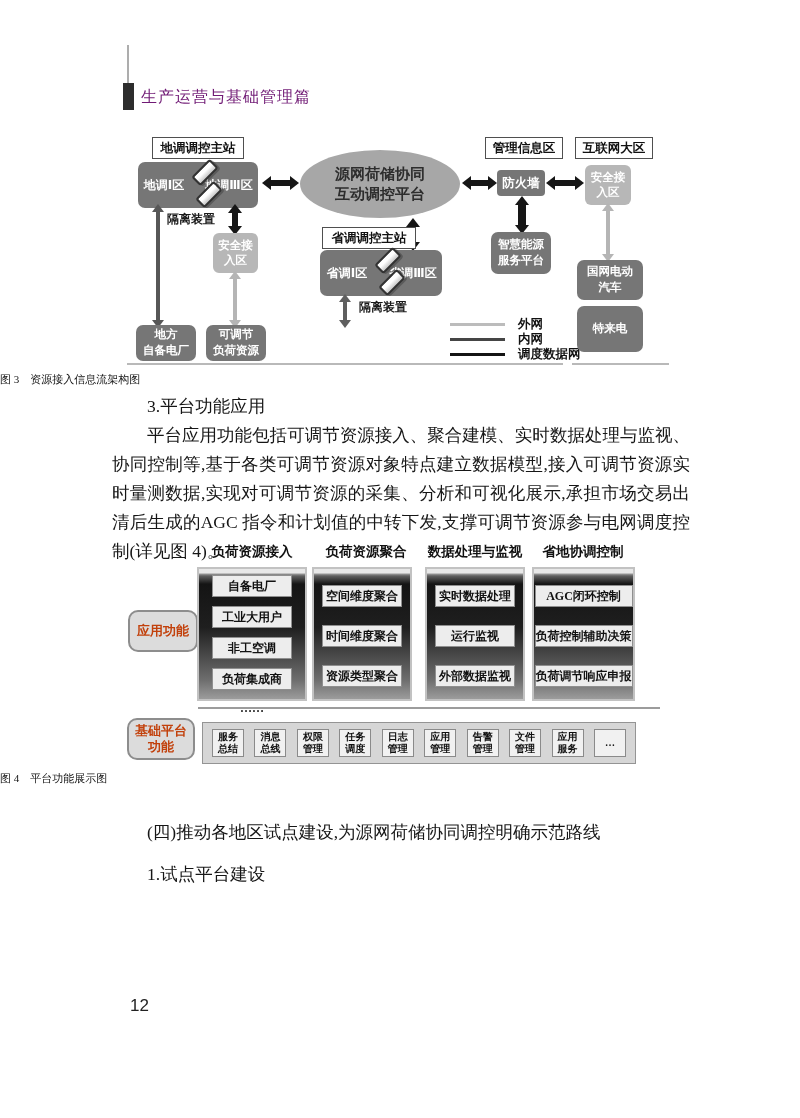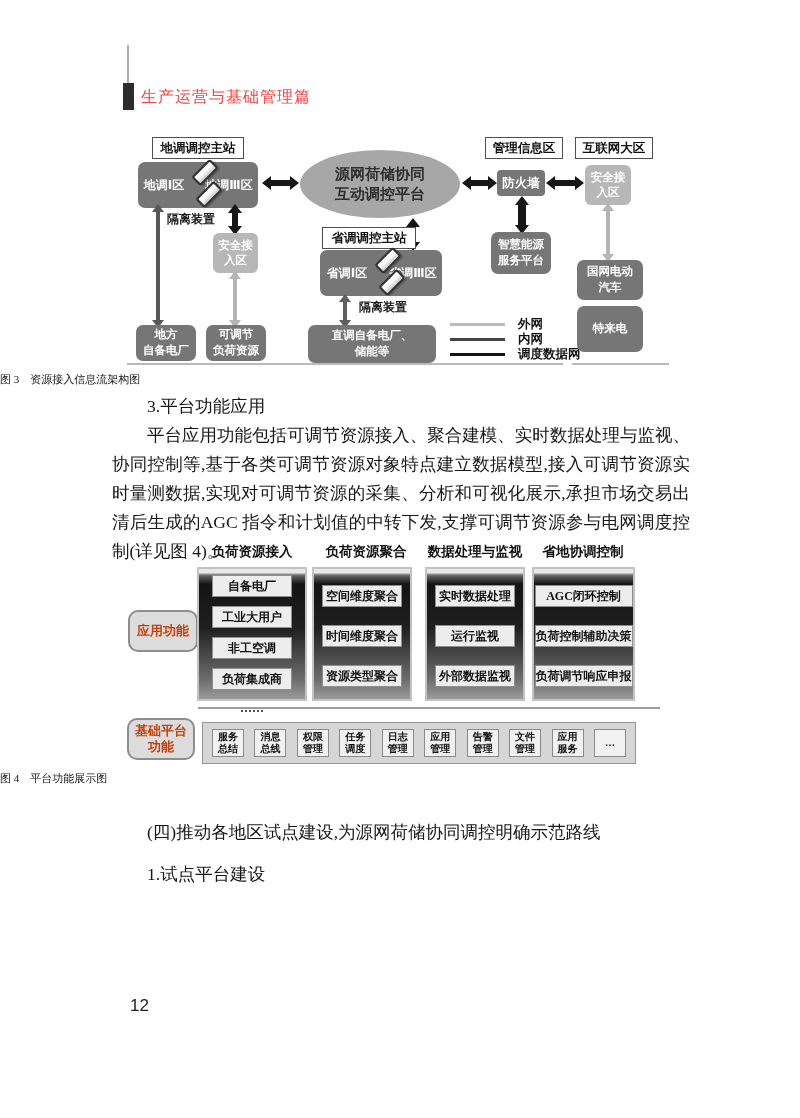--- a/index.html
+++ b/index.html
@@ -3,21 +3,21 @@
 <meta charset="utf-8">
 <style>
   html,body{margin:0;padding:0;background:#ffffff;}
   .page{position:relative;width:800px;height:1118px;background:#fff;overflow:hidden;
         font-family:"Liberation Serif","DejaVu Serif",serif;color:#141414;}
   .pre{white-space:pre-line;}
 
   
   .tick{position:absolute;left:127px;top:45px;width:2px;height:40px;background:#adadad;}
   .hbar{position:absolute;left:123px;top:83px;width:11px;height:27px;background:#2d2d2d;}
-  .htitle{position:absolute;left:141px;top:87px;font-size:16px;color:#ef4444;letter-spacing:1px;}
+  .htitle{position:absolute;left:141px;top:87px;font-size:16px;color:#701a75;letter-spacing:1px;}
 
   
   .fig3{position:absolute;left:125px;top:132px;width:545px;height:242px;font-family:"Liberation Sans","DejaVu Sans",sans-serif;}
   .lb{position:absolute;background:#fff;border:1px solid #4f4f4f;display:flex;align-items:center;justify-content:center;
       font-size:12.5px;font-weight:600;color:#111;}
   .n,.grp{position:absolute;background:#767676;border-radius:7px;color:#fff;}
   .n{display:flex;align-items:center;justify-content:center;text-align:center;font-size:11.5px;font-weight:600;line-height:1.35;}
   .ln{position:absolute;background:#b7b7b7;border-radius:6px;color:#fff;display:flex;align-items:center;justify-content:center;
       text-align:center;font-size:11.5px;font-weight:600;line-height:1.3;}
   .grp span.gl,.grp span.gr{position:absolute;top:0;bottom:0;display:flex;align-items:center;justify-content:center;
@@ -132,22 +132,20 @@
     <div class="grp" style="left:195px;top:118px;width:122px;height:46px;">
       <span class="gl" style="left:2px;width:50px;">省调Ⅰ区</span>
       <span class="gr" style="right:2px;width:54px;">省调Ⅲ区</span>
       <span class="dev" style="left:55px;top:4px;"></span>
       <span class="dev" style="left:59px;top:26px;"></span>
     </div>
     <div class="geli" style="left:234px;top:167px;">隔离装置</div>
     <div class="ar ar-v slim" style="left:213px;top:162px;width:14px;height:34px;--c:#5f5f5f;">
         <i></i>
       </div>
-    <div class="n pre" style="left:183px;top:193px;width:128px;height:38px;">直调自备电厂、
-储能等</div>
 
     <div class="lg" style="left:325px;top:184px;">
       <i class="lgl" style="height:3px;background:#bcbcbc;"></i>
       <span>外网</span>
     </div>
     <div class="lg" style="left:325px;top:199px;">
       <i class="lgl" style="height:3px;background:#454545;"></i>
       <span>内网</span>
     </div>
     <div class="lg" style="left:325px;top:214px;">

